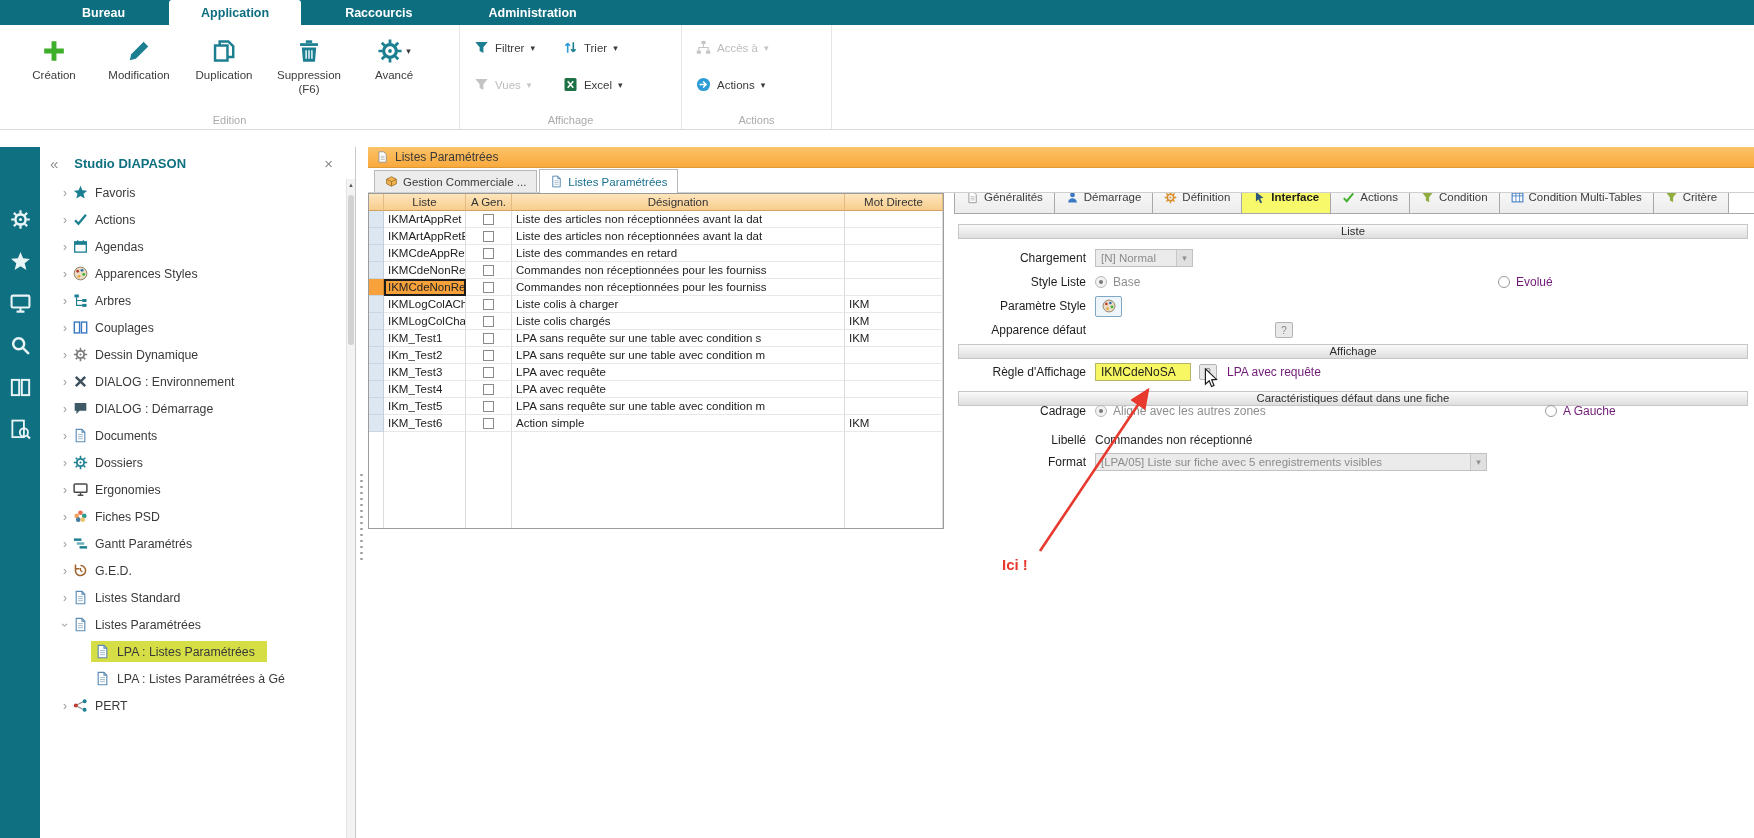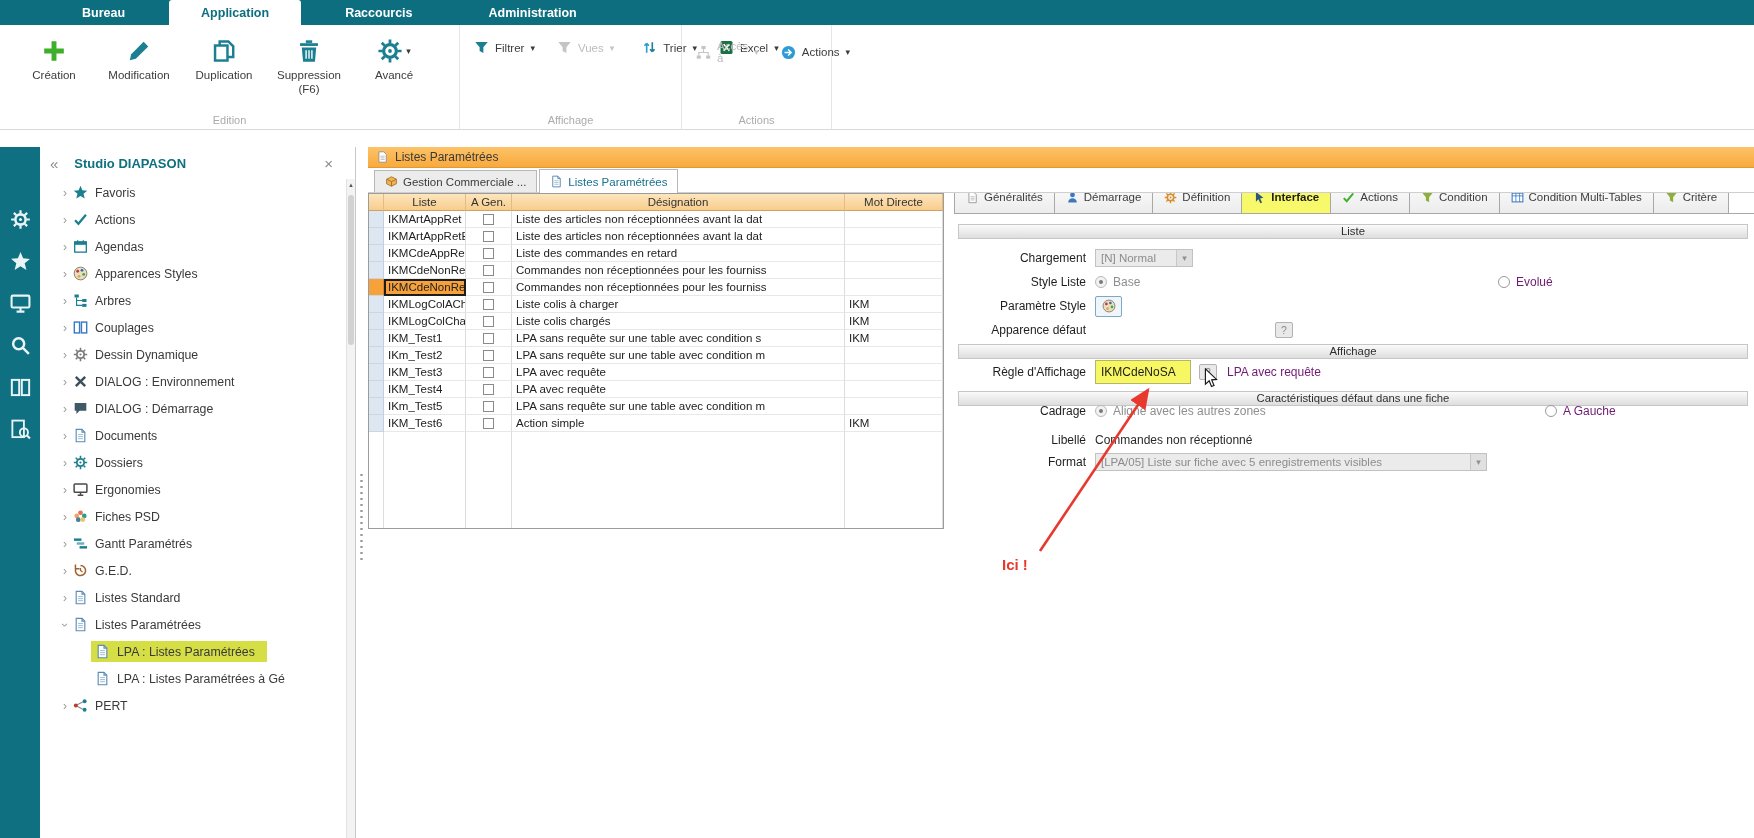--- a/index.html
+++ b/index.html
@@ -15,21 +15,21 @@
 
   
   #ribbon{position:absolute;left:0;top:25px;width:1754px;height:105px;background:#fff;border-bottom:1px solid #d9d9d9;display:flex}
   .rgroup{position:relative;border-right:1px solid #e6e6e6;height:100%;flex:none}
   .rgroup-label{position:absolute;bottom:3px;left:0;right:0;text-align:center;font-size:11px;color:#ababab}
   .rlarge{display:flex;padding:7px 6px 0 14px;gap:5px}
   .rbig{width:80px;display:flex;flex-direction:column;align-items:center;padding-top:2px;color:#1b7f91}
   .rbig .bicon{height:34px;display:flex;align-items:center;gap:3px}
   .rbig .blabel{font-size:11.5px;color:#3c3c3c;text-align:center;line-height:1.25}
   .rsmallcols{display:flex;gap:28px;padding:15px 0 0 14px}
-  .rcol{display:flex;flex-direction:row;gap:22px}
+  .rcol{display:flex;flex-direction:column;gap:22px}
   .rsmall{display:flex;align-items:center;gap:6px;font-size:11.5px;color:#3c3c3c}
   .rsmall .icon{color:#1b7f91}
   .caret{font-size:9px;color:#3a3a3a}
   .rsmall.disabled .slabel{color:#bcbcbc}
   .rsmall.disabled .icon{color:#c4c4c4}
   .rsmall.disabled .caret{color:#c4c4c4}
 
   
   #iconstrip{position:absolute;left:0;top:147px;width:40px;height:691px;background:#0e7080;display:flex;flex-direction:column;align-items:center;padding-top:62px;gap:21px}
   #iconstrip .icon{color:#e8f4f6}
@@ -95,21 +95,21 @@
   .frow{position:absolute;left:8px;right:6px;height:20px;display:flex;align-items:center}
   .flabel{width:137px;flex:none;text-align:right;padding-right:9px;font-size:12px;color:#1e1e1e}
   .dselect{position:relative;background:#ebebeb;border:1px solid #c2c2c2;color:#8c8c8c;font-size:11.5px;height:18px;display:inline-flex;align-items:center;padding:0 20px 0 5px;white-space:nowrap;overflow:hidden}
   .dselect .dcaret{position:absolute;right:0;top:0;bottom:0;width:16px;background:#e0e0e0;border-left:1px solid #c8c8c8;display:flex;align-items:center;justify-content:center;color:#909090;font-size:9px}
   .radio{width:12px;height:12px;border-radius:50%;border:1px solid #9a9a9a;background:#fff;flex:none;display:inline-block;position:relative}
   .radio.sel::after{content:"";position:absolute;left:3px;top:3px;width:4px;height:4px;border-radius:50%;background:#7a7a7a}
   .radio.dis{border-color:#b9b9b9;background:#f2f2f2}
   .optlabel{font-size:12px;color:#701a75;margin-left:6px}
   .optlabel.dim{color:#8e8e8e}
   .fvalue{font-size:12px;color:#2a2a2a}
-  .yfield{background:#f7f763;border:1px solid #b5b56a;height:24px;display:inline-flex;align-items:center;padding:8px 5px;font-size:12px;color:#1c1c1c;width:96px}
+  .yfield{background:#f7f763;border:1px solid #b5b56a;height:18px;display:inline-flex;align-items:center;padding:8px 5px;font-size:12px;color:#1c1c1c;width:96px}
   .qbtn{width:18px;height:16px;background:#e9e9e9;border:1px solid #b3b3b3;border-radius:2px;color:#8a8a8a;font-size:10.5px;display:inline-flex;align-items:center;justify-content:center;margin-left:8px;flex:none}
   .pbtn{width:27px;height:21px;border:1px solid #7da7c4;background:#eef5fb;border-radius:2px;display:inline-flex;align-items:center;justify-content:center}
   #annot-arrow{position:absolute;left:0;top:0;width:804px;height:624px;pointer-events:none;z-index:4}
   #ici{position:absolute;left:52px;top:342px;color:#e8392f;font-weight:bold;font-size:15px;z-index:4}
   #cursor{position:absolute;left:254px;top:154px;width:15px;height:21px;z-index:6}
 </style>
 </head>
 <body>
 
 <div id="menubar">

